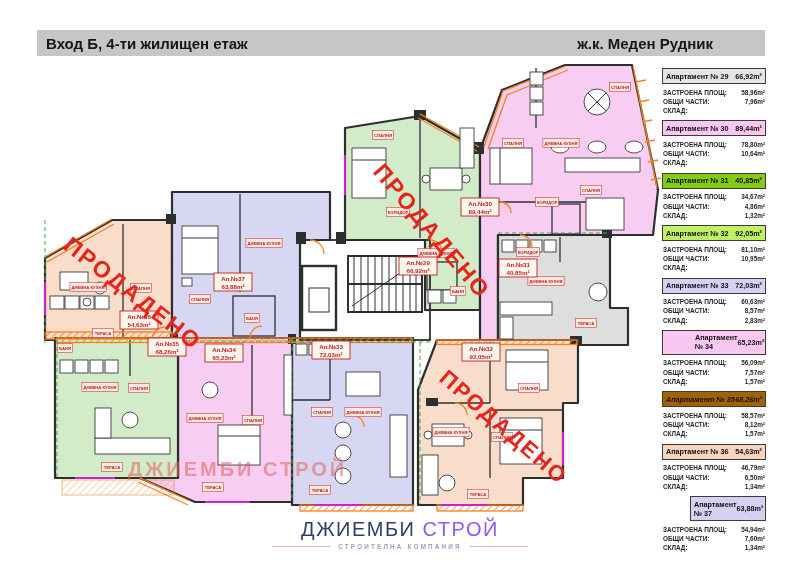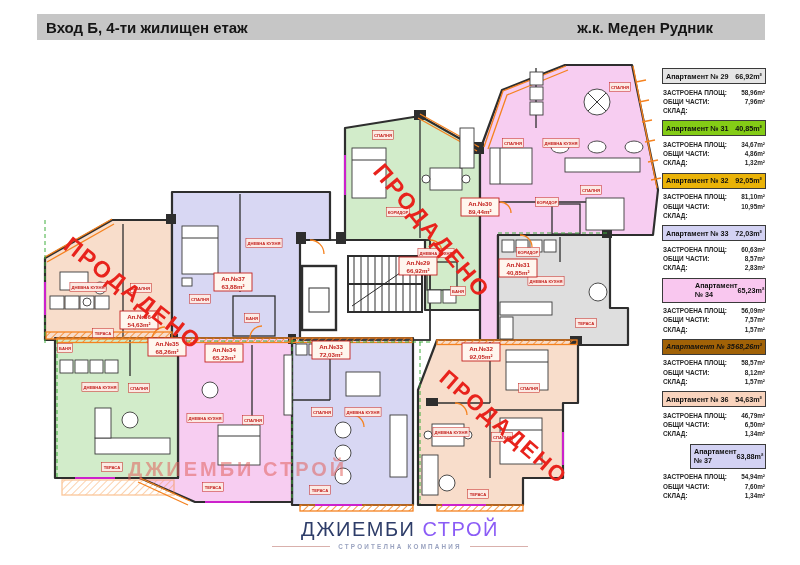--- a/index.html
+++ b/index.html
@@ -1,19 +1,19 @@
 <!DOCTYPE html>
 <html><head>
 <meta charset="utf-8">
 <style>
   html,body{margin:0;padding:0}
   body{width:800px;height:565px;position:relative;background:#ffffff;
        font-family:"Liberation Sans",sans-serif;overflow:hidden}
 
-  .titlebar{position:absolute;left:37px;top:14px;width:728px;height:26px;
+  .titlebar{position:absolute;left:37px;top:30px;width:728px;height:26px;
     background:#c6c6c6;display:flex;align-items:center;justify-content:space-between;
     padding:0 52px 0 9px;box-sizing:border-box;font-weight:bold;font-size:15px;color:#151515}
 
   #plan-svg{position:absolute;left:0;top:0}
 
   .sidebar{position:absolute;left:662px;top:68px;width:104px}
   .apt-card{margin-bottom:5px}
   .apt-head{border:1px solid #3a3a3a;display:flex;justify-content:space-between;
     align-items:center;padding:2.5px 3px;font-size:7.2px;font-weight:bold;color:#101010}
   .apt-rows{padding:3.5px 1px 0 1px}
@@ -376,41 +376,61 @@
           <span>ОБЩИ ЧАСТИ:</span>
           <span>7,96m²</span>
         </div>
         <div class="apt-row">
           <span>СКЛАД:</span>
           <span></span>
         </div>
       </div>
     </div>
     <div class="apt-card">
+      <div class="apt-head" style="background: rgb(249, 199, 239);">
+        <span>Апартамент № 30</span>
+        <span>89,44m²</span>
+      </div>
+      <div class="apt-rows">
+        <div class="apt-row">
+          <span>ЗАСТРОЕНА ПЛОЩ:</span>
+          <span>78,80m²</span>
+        </div>
+        <div class="apt-row">
+          <span>ОБЩИ ЧАСТИ:</span>
+          <span>10,64m²</span>
+        </div>
+        <div class="apt-row">
+          <span>СКЛАД:</span>
+          <span></span>
+        </div>
+      </div>
+    </div>
+    <div class="apt-card">
       <div class="apt-head" style="background: #84cc16;">
         <span>Апартамент № 31</span>
         <span>40,85m²</span>
       </div>
       <div class="apt-rows">
         <div class="apt-row">
           <span>ЗАСТРОЕНА ПЛОЩ:</span>
           <span>34,67m²</span>
         </div>
         <div class="apt-row">
           <span>ОБЩИ ЧАСТИ:</span>
           <span>4,86m²</span>
         </div>
         <div class="apt-row">
           <span>СКЛАД:</span>
           <span>1,32m²</span>
         </div>
       </div>
     </div>
     <div class="apt-card">
-      <div class="apt-head" style="background: #eab308;">
+      <div class="apt-head" style="background: #bef264;">
         <span>Апартамент № 32</span>
         <span>92,05m²</span>
       </div>
       <div class="apt-rows">
         <div class="apt-row">
           <span>ЗАСТРОЕНА ПЛОЩ:</span>
           <span>81,10m²</span>
         </div>
         <div class="apt-row">
           <span>ОБЩИ ЧАСТИ:</span>

